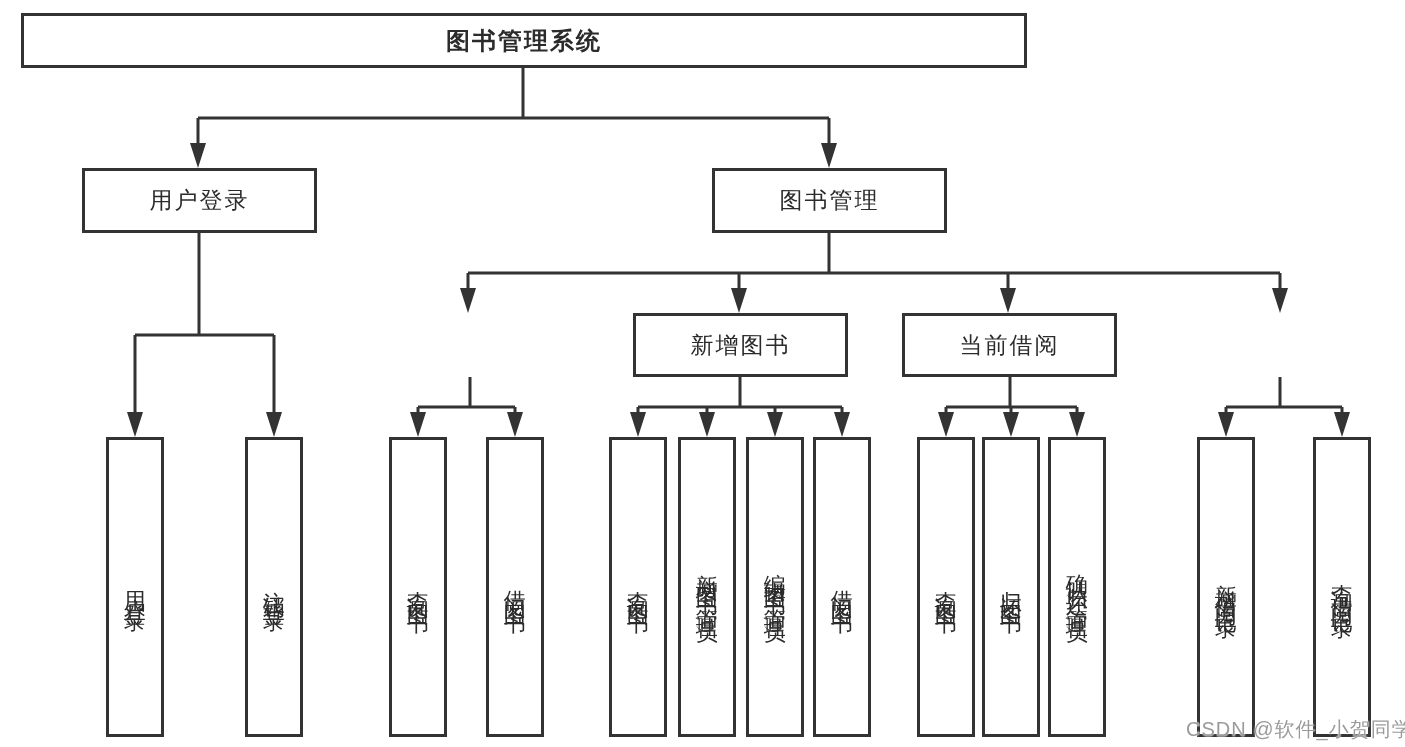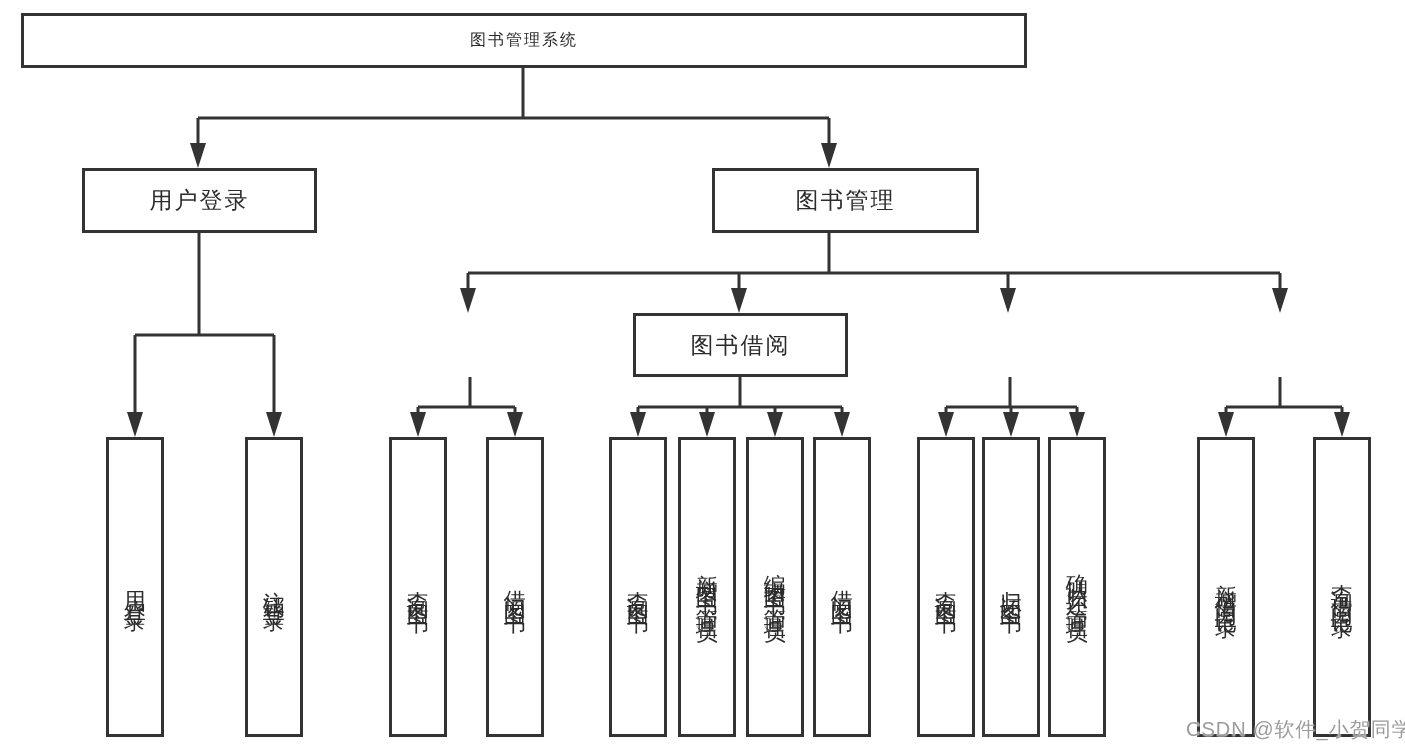--- a/index.html
+++ b/index.html
@@ -11,21 +11,21 @@
   }
   svg.connectors { position:absolute; left:0; top:0; z-index:1; }
   svg .line  { fill:none; stroke:var(--line,#333333); stroke-width:3; }
   svg .arrow { fill:var(--line,#333333); stroke:none; }
   .box {
     position:absolute; box-sizing:border-box; z-index:2;
     border:3px solid var(--line,#333333); background:#ffffff;
     display:flex; align-items:center; justify-content:center;
     color:var(--text,#2b2b2b);
   }
-  .lvl1 { font-size:16px; letter-spacing:2px; }
+  .lvl1 { font-size:24px; letter-spacing:2px;font-weight:bold; }
   .lvl2, .lvl3 { font-size:23px; letter-spacing:2px; }
   .leaf { z-index:2; }
   .vtext {
     writing-mode:vertical-rl; text-orientation:mixed;
     font-size:22px; line-height:1.15; letter-spacing:7px;
     color:var(--text,#2b2b2b); white-space:nowrap;
   }
   .watermark {
     position:absolute; left:1186px; top:716px; z-index:6;
     font-size:20px; letter-spacing:1px; white-space:nowrap;
@@ -63,23 +63,24 @@
       M638 437 L630 412 L646 412 Z  M707 437 L699 412 L715 412 Z
       M775 437 L767 412 L783 412 Z  M842 437 L834 412 L850 412 Z
       M946 437 L938 412 L954 412 Z  M1011 437 L1003 412 L1019 412 Z
       M1077 437 L1069 412 L1085 412 Z
       M1226 437 L1218 412 L1234 412 Z  M1342 437 L1334 412 L1350 412 Z"></path>
   </svg>
 
   <div class="box lvl1" style="left:21px;top:13px;width:1006px;height:55px">图书管理系统</div>
 
   <div class="box lvl2" style="left:82px;top:168px;width:235px;height:65px">用户登录</div>
-  <div class="box lvl2" style="left:712px;top:168px;width:267px;height:65px">图书管理</div>
+  <div class="box lvl2" style="left:712px;top:168px;width:235px;height:65px">图书管理</div>
 
-  <div class="box lvl3" style="left:633px;top:313px;width:215px;height:64px">图书借阅</div>
+  <div class="box lvl3" style="left:633px;top:313px;width:215px;height:64px">新增图书</div>
+  <div class="box lvl3" style="left:902px;top:313px;width:215px;height:64px">当前借阅</div>
 
   <div class="box leaf" style="left:106px;top:437px;width:58px;height:300px">
     <span class="vtext">用户登录</span>
   </div>
   <div class="box leaf" style="left:245px;top:437px;width:58px;height:300px">
     <span class="vtext">注销登录</span>
   </div>
 
   <div class="box leaf" style="left:389px;top:437px;width:58px;height:300px">
     <span class="vtext">查询图书</span>

